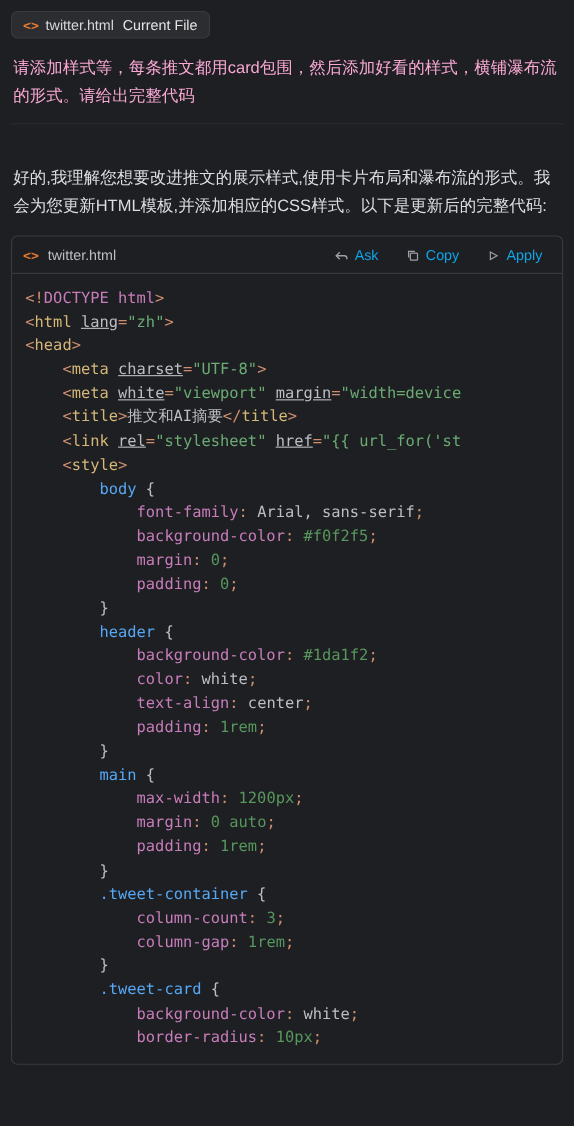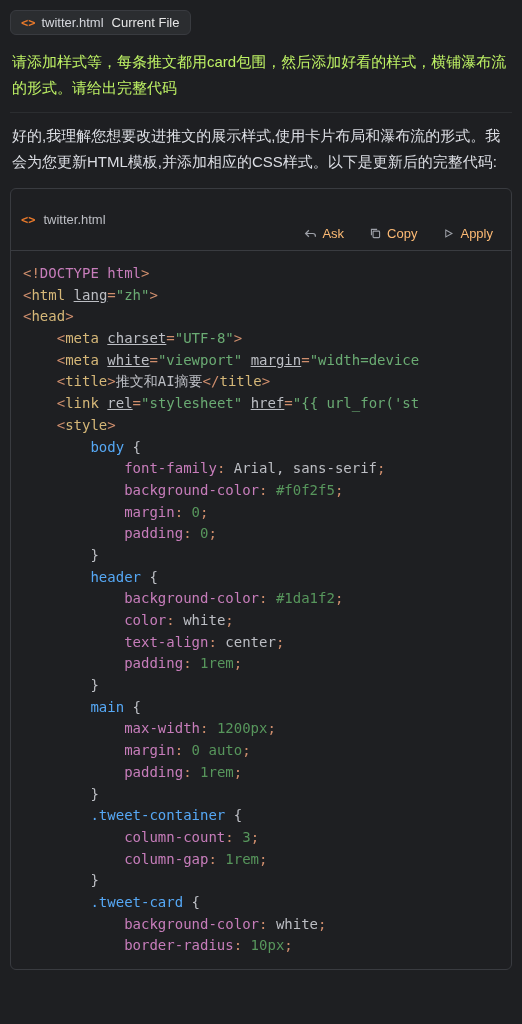--- a/index.html
+++ b/index.html
@@ -20,26 +20,26 @@
       background: #2b2d30;
       border: 1px solid #393b40;
       border-radius: 6px;
       padding: 4px 10px;
       gap: 6px;
     }
     .chip-icon { color: #e8792b; font-family: monospace; font-weight: bold; font-size: 12px; }
     .chip-file { color: #d5d7dd; font-size: 13px; }
     .chip-sub { color: #e5e5e5; font-size: 13px; margin-left: 2px; }
     .user-msg {
-      color: #bef264;
+      color: #f9a8d4;
       font-size: 15px;
       line-height: 1.7;
       padding: 6px 2px 12px 2px;
       border-bottom: 1px solid #2b2d30;
-      margin-bottom: 10px;
+      margin-bottom: 36px;
     }
     .assistant-msg {
       color: #dcdee4;
       font-size: 15px;
       line-height: 1.7;
       padding: 0 2px 14px 2px;
     }
     .code-block {
       border: 1px solid #393b40;
       border-radius: 6px;
@@ -49,28 +49,27 @@
       display: flex;
       align-items: center;
       border-bottom: 1px solid #393b40;
       padding: 6px 10px;
       gap: 8px;
     }
     .code-header .chip-file { color: #bcbec4; }
     .spacer { flex: 1; }
     .action-btn {
       display: inline-flex;
-      align-items: flex-start;
+      align-items: flex-end;
       gap: 5px;
-      color: #fdba74;
+      color: #0ea5e9;
       font-size: 13px;
       padding: 3px 8px;
       border-radius: 4px;
       cursor: pointer;
-      margin-top: 28px;
     }
     .action-icon { width: 14px; height: 14px; display: inline-flex; align-items: center; justify-content: center; }
     .code-body {
       font-family: "Consolas", "Monaco", monospace;
       font-size: 14px;
       line-height: 1.55;
       padding: 12px 12px;
       white-space: pre;
       overflow: hidden;
     }

